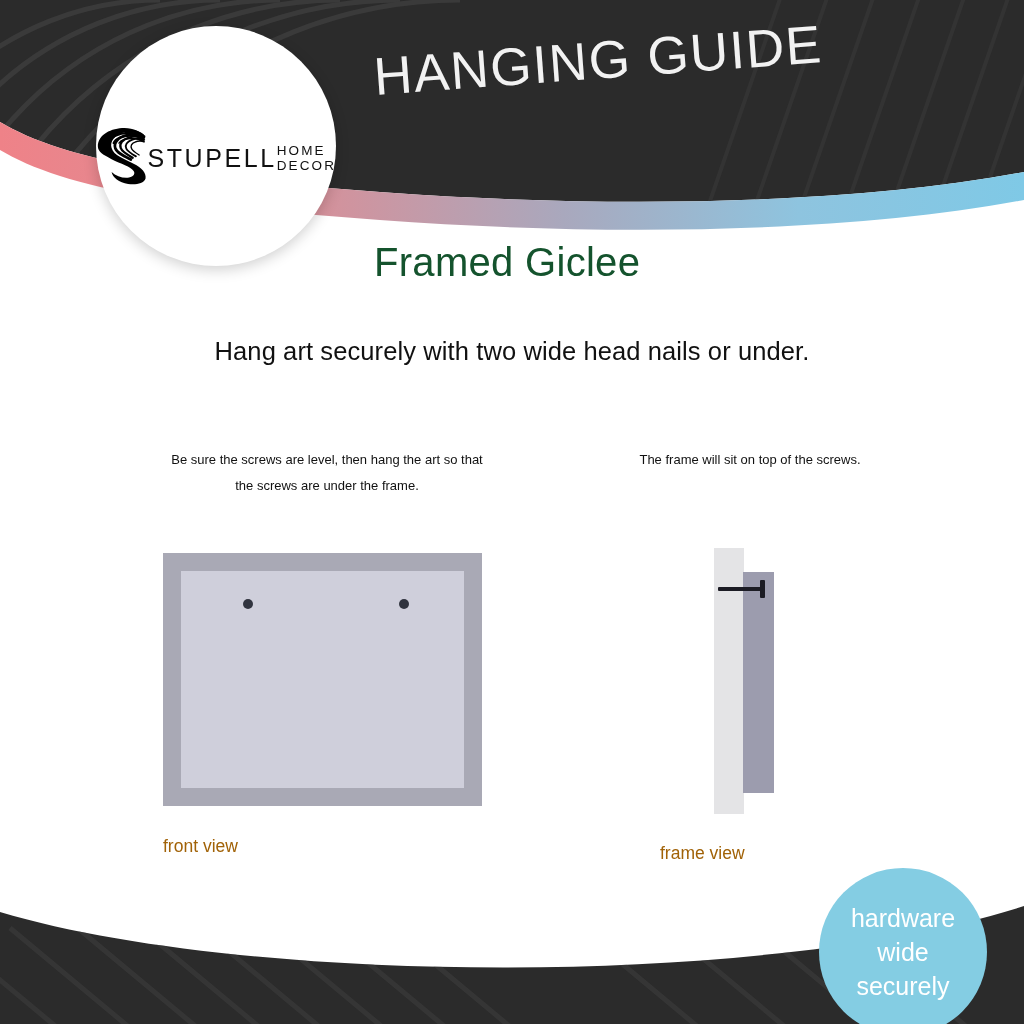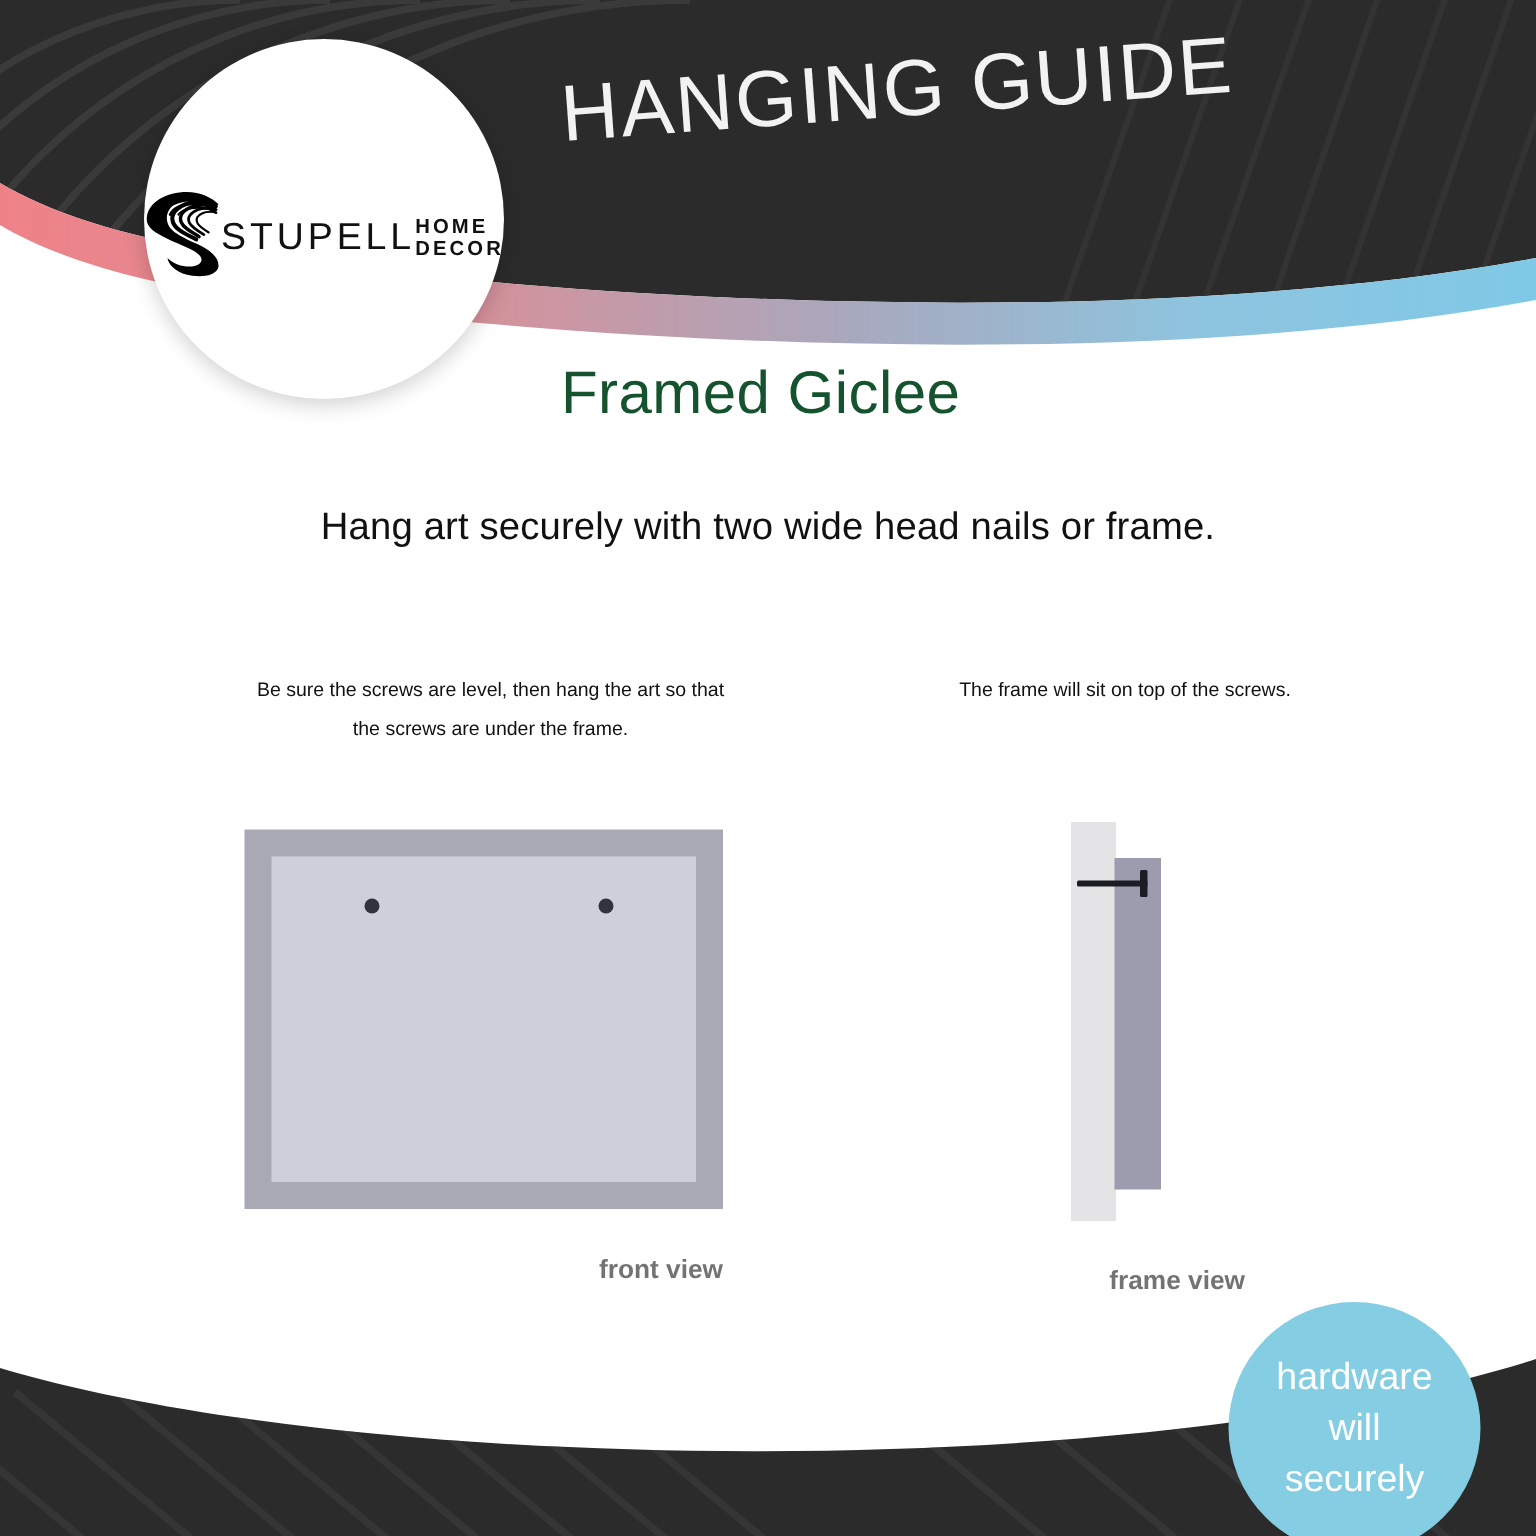--- a/index.html
+++ b/index.html
@@ -55,21 +55,21 @@
     letter-spacing: 2.6px;
     color: #111111;
     margin-top: 6px;
     font-weight: 400;
   }
   #logo-tagline {
     font-size: 13.5px;
     letter-spacing: 2.1px;
     color: #111111;
     margin-top: 5px;
-    font-weight: 700;
+    font-weight: 400;
   }
 
   
   #header-title {
     position: absolute;
     left: 374px;
     top: 46px;
     font-size: 53px;
     letter-spacing: 1.5px;
     color: #f2f2f2;
@@ -191,24 +191,24 @@
     top: 34px;
     width: 5px;
     height: 18px;
     background: #1c1c24;
     border-radius: 1px;
   }
 
   
   .view-label {
     position: absolute;
-    text-align: right;
+    text-align: left;
     font-size: 17.5px;
-    color: #737373;
-    font-weight: 700;
+    color: #a16207;
+    font-weight: 400;
   }
   #label-front-view { left: 163px; top: 836px; width: 319px; }
   #label-side-view  { left: 660px; top: 843px; width: 170px; }
 
   
   #hardware-badge {
     position: absolute;
     left: 819px;
     top: 868px;
     width: 168px;
@@ -314,21 +314,21 @@
       </g>
     </svg>
     <div id="logo-name">STUPELL</div>
     <div id="logo-tagline">HOME DECOR</div>
   </div>
 
   <div id="header-title">HANGING GUIDE</div>
 
   <div id="product-name">Framed Giclee</div>
 
-  <div id="main-instruction">Hang art securely with two wide head nails or frame.</div>
+  <div id="main-instruction">Hang art securely with two wide head nails or under.</div>
 
   <div class="caption-block" id="caption-front">Be sure the screws are level, then hang the art so that the screws are under the frame.</div>
 
   <div class="caption-block" id="caption-side">The frame will sit on top of the screws.</div>
 
   <div id="front-view-diagram">
     <div id="front-view-mat">
       <div class="screw-dot" id="screw-dot-left"></div>
       <div class="screw-dot" id="screw-dot-right"></div>
     </div>
@@ -339,17 +339,17 @@
     <div id="side-frame-strip"></div>
     <div id="side-nail"></div>
     <div id="side-nail-head"></div>
   </div>
 
   <div class="view-label" id="label-front-view">front view</div>
   <div class="view-label" id="label-side-view">frame view</div>
 
   <div id="hardware-badge">
     <span>hardware</span>
-    <span>will</span>
+    <span>wide</span>
     <span>securely</span>
   </div>
 
 </div>
 
 </body></html>

